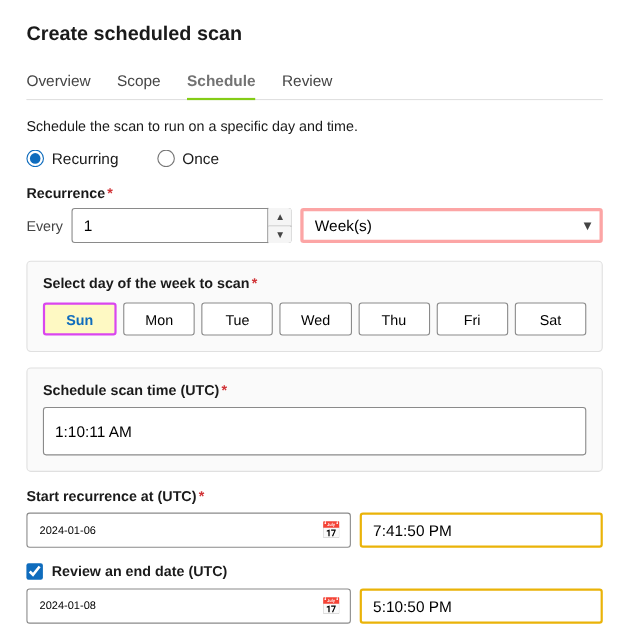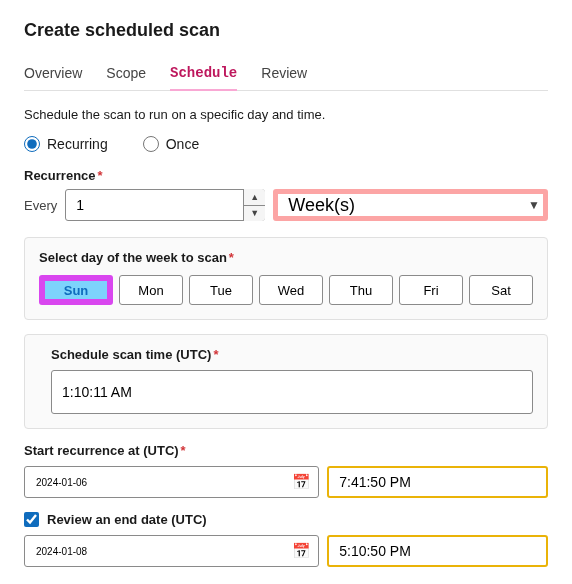--- a/index.html
+++ b/index.html
@@ -26,24 +26,23 @@
     .tab {
       padding: 8px 0;
       font-size: 14px;
       color: #444;
       cursor: pointer;
       border-bottom: 2px solid transparent;
       margin-bottom: -1px;
       user-select: none;
     }
     .tab.active {
-      color: #be185d;
-      border-bottom: 2px solid #f9a8d4;
-      font-weight: 600;
-      font-family: Liberation Mono, monospace;
+      color: #737373;
+      border-bottom: 2px solid #84cc16;
+      font-weight: 600;
     }
     .description {
       font-size: 13px;
       color: #1a1a1a;
       margin-bottom: 14px;
     }
     .radio-group {
       display: flex;
       gap: 35px;
       margin-bottom: 16px;
@@ -122,24 +121,24 @@
     .spin-btn:last-child {
       border-radius: 0 0 3px 0;
     }
     .select-wrap {
       position: relative;
       flex: 1;
     }
     .select-wrap select {
       width: 100%;
       height: 32px;
-      border: 5px solid #fca5a5;
+      border: 3px solid #fca5a5;
       border-radius: 3px;
       padding: 0 28px 0 10px;
-      font-size: 18px;
+      font-size: 14px;
       appearance: none;
       background: #fff;
       outline: none;
       cursor: pointer;
     }
     .select-arrow {
       position: absolute;
       right: 8px;
       top: 50%;
       transform: translateY(-50%);
@@ -167,30 +166,30 @@
       flex: 1;
       height: 30px;
       border: 1px solid #8a8a8a;
       border-radius: 3px;
       background: #fff;
       font-size: 13px;
       cursor: pointer;
       text-align: center;
     }
     .day-btn.selected {
-      border: 6px solid #d946ef;
+      border: 2px solid #d946ef;
       color: #0f6cbd;
       font-weight: 600;
-      background: #7dd3fc;
+      background: #fef9c3;
     }
     .scan-time-section {
       background: #fafafa;
       border: 1px solid #e0e0e0;
       border-radius: 4px;
-      padding: 12px 14px 14px 26px;
+      padding: 12px 14px 14px 14px;
       margin-bottom: 14px;
     }
     .scan-time-label {
       font-size: 13px;
       font-weight: 600;
       margin-bottom: 8px;
     }
     .time-input {
       width: 100%;
       height: 44px;

